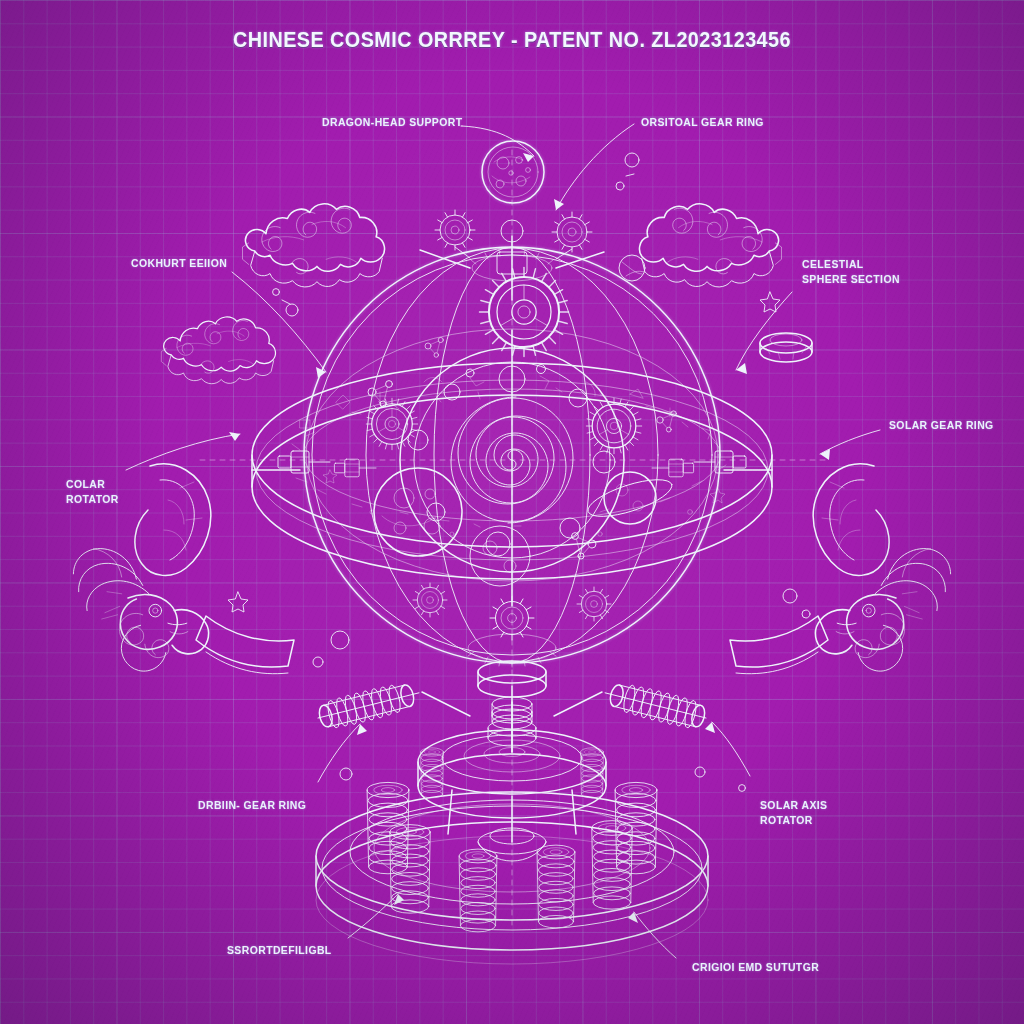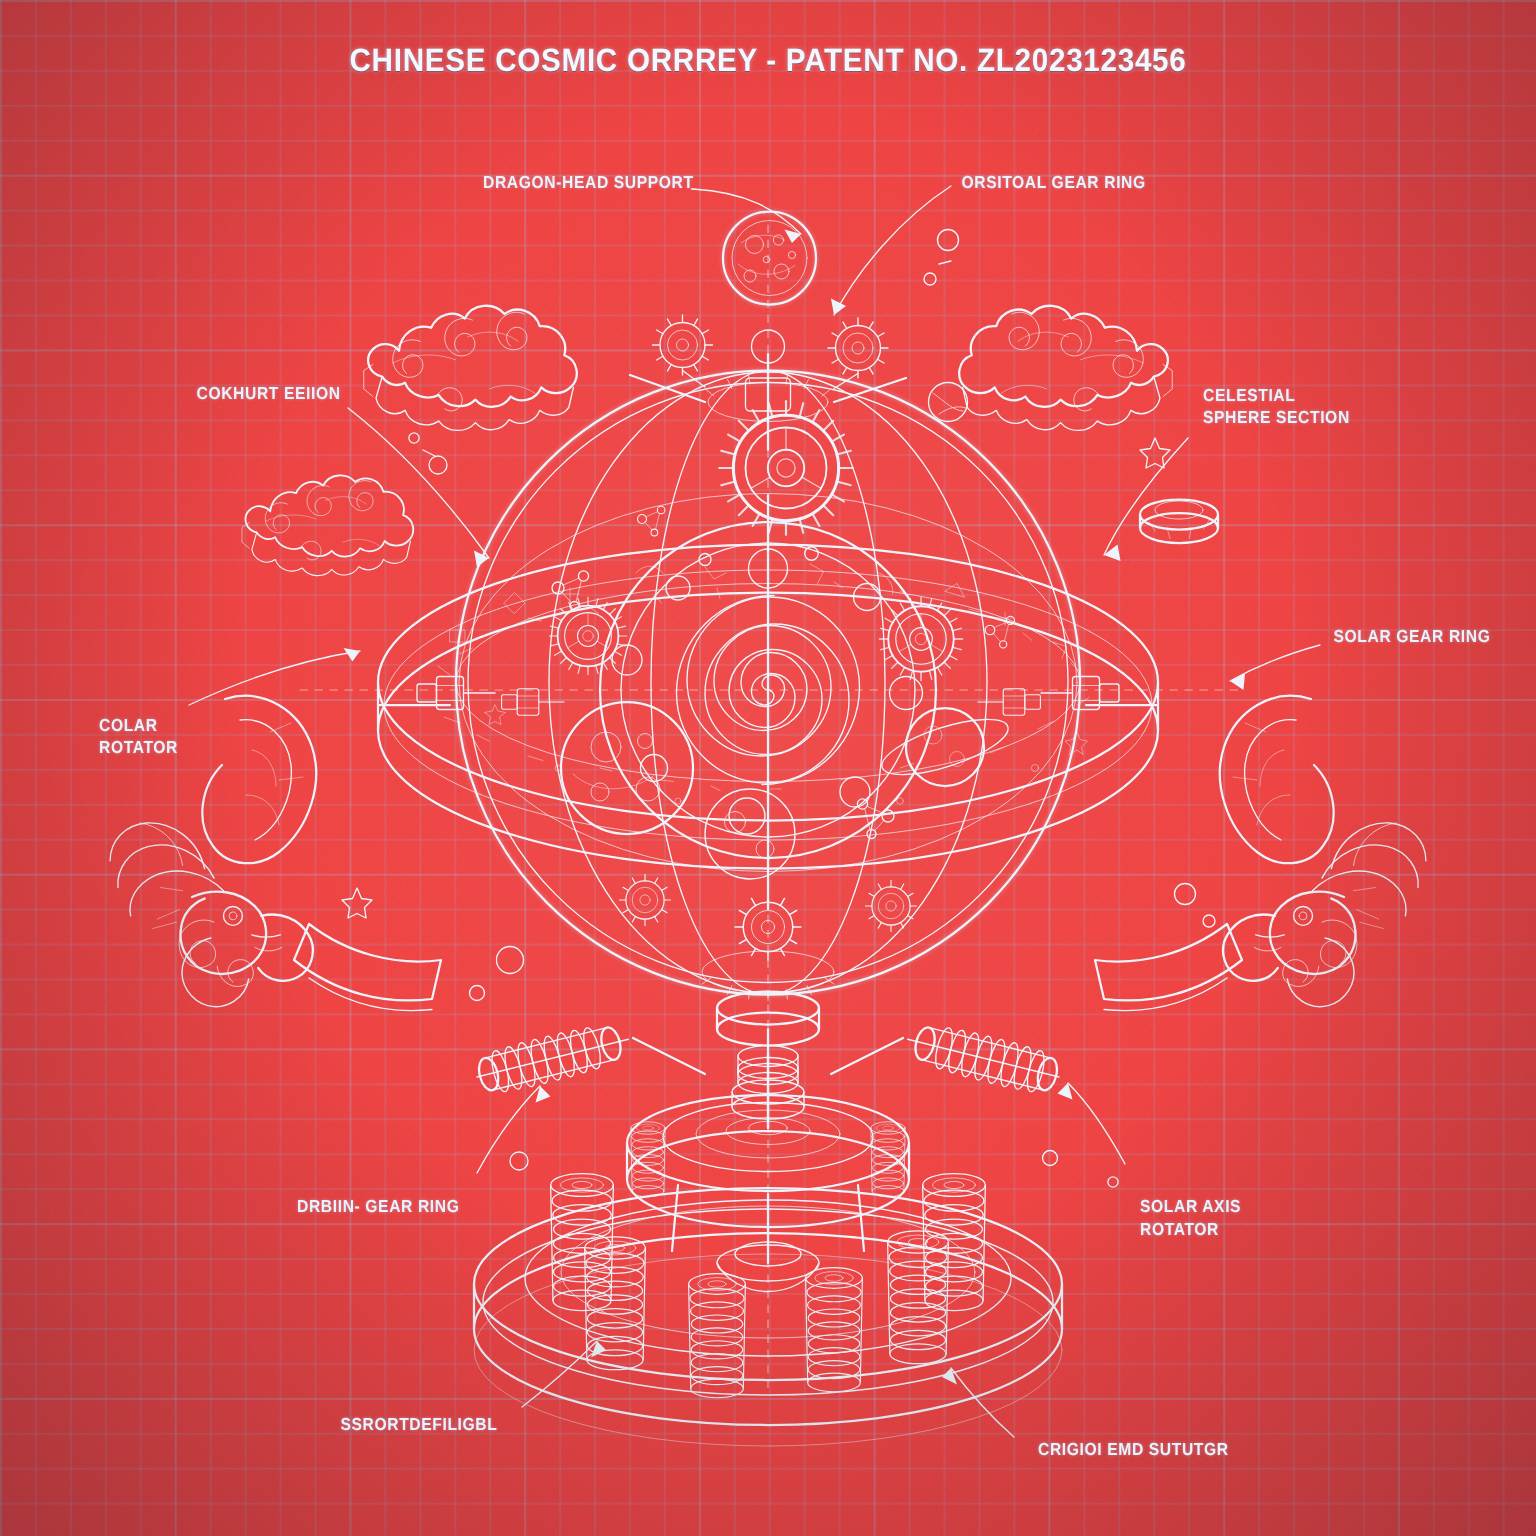--- a/index.html
+++ b/index.html
@@ -6,21 +6,21 @@
   html, body {
     margin: 0;
     padding: 0;
     background: #20304a;
   }
   #blueprint {
     position: relative;
     width: 1024px;
     height: 1024px;
     overflow: hidden;
-    background-color: #ef4444;
+    background-color: #a21caf;
     font-family: "Liberation Sans", sans-serif;
     user-select: none;
   }
   
   .grid-minor, .grid-major {
     position: absolute;
     inset: 0;
     pointer-events: none;
   }
   .grid-minor {

